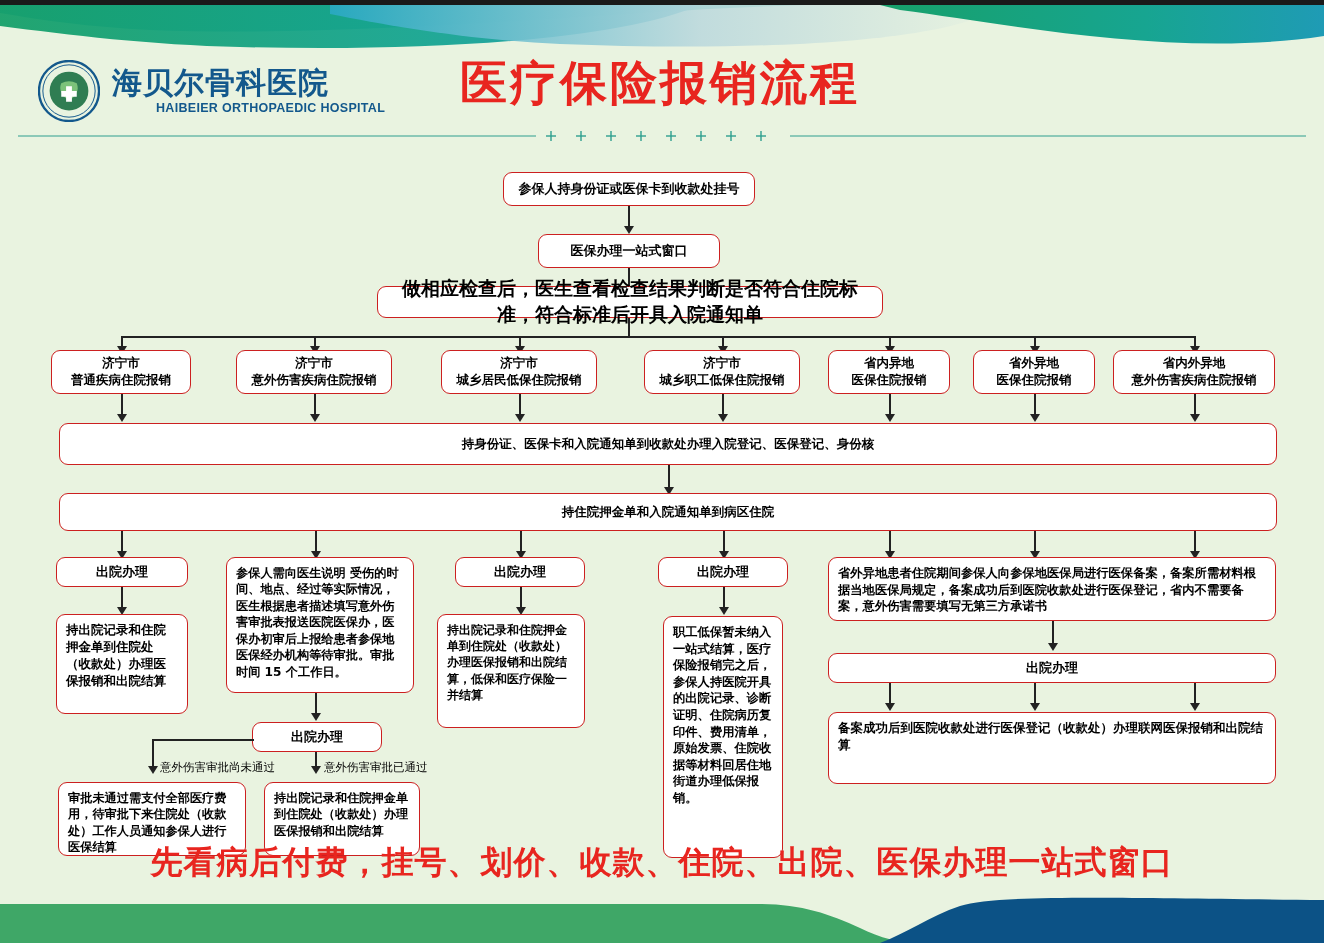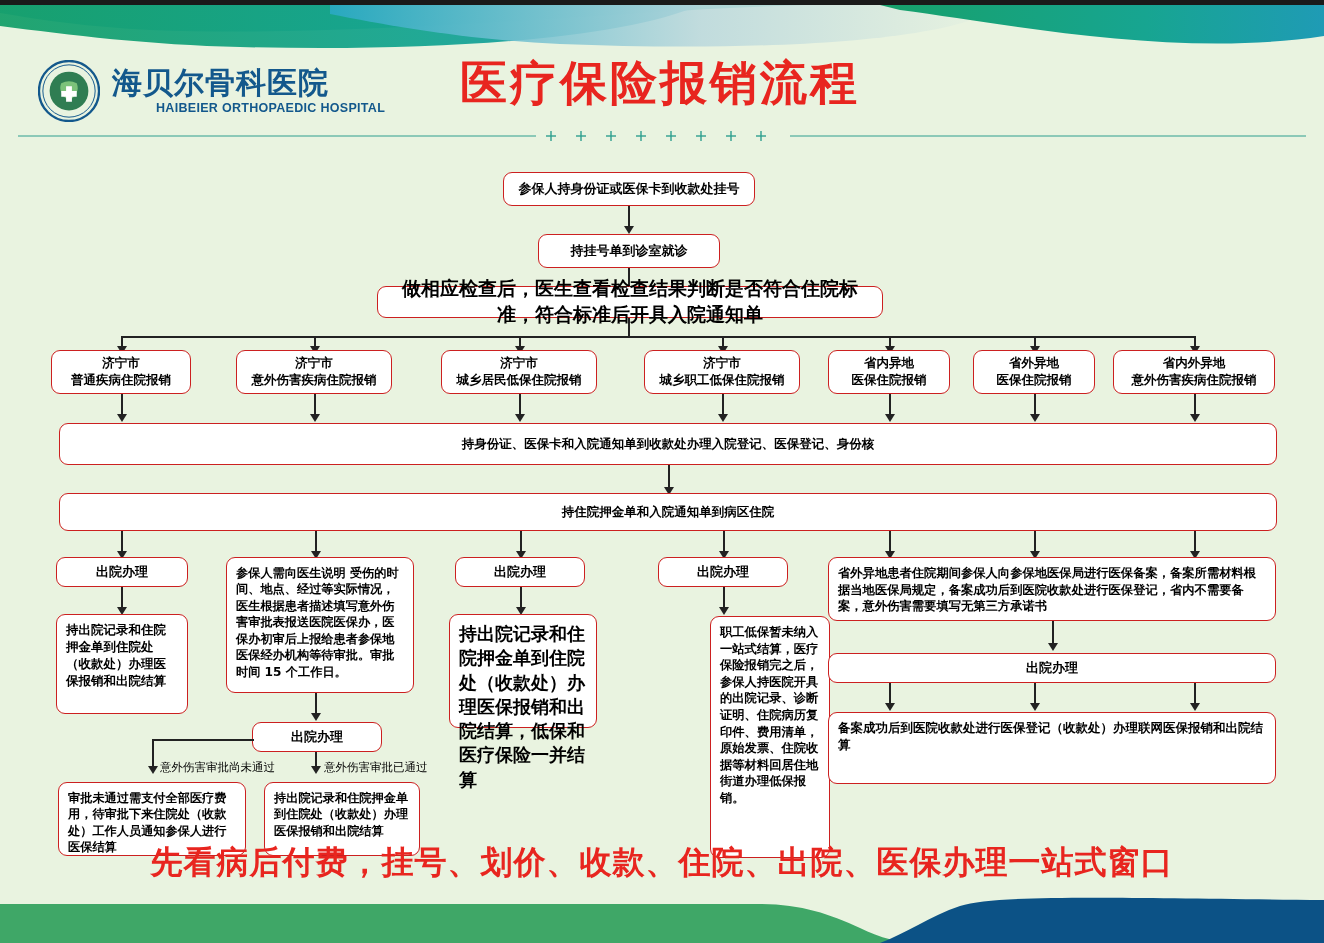--- a/index.html
+++ b/index.html
@@ -129,21 +129,21 @@
         <line x1="726" y1="6" x2="736" y2="6"></line>
       <line x1="761" y1="1" x2="761" y2="11"></line>
         <line x1="756" y1="6" x2="766" y2="6"></line>
     </g>
   </svg>
 
   <div class="box" style="left:503px;top:172px;width:252px;height:34px;font-size:13px;">参保人持身份证或医保卡到收款处挂号</div>
   <div class="ln vln" style="left:628px;top:206px;height:24px;"></div>
   <div class="arrow" style="left:624px;top:226px;"></div>
 
-  <div class="box" style="left:538px;top:234px;width:182px;height:34px;font-size:13px;">持挂号单到诊室就诊</div>
+  <div class="box" style="left:538px;top:234px;width:182px;height:34px;font-size:13px;">医保办理一站式窗口</div>
   <div class="ln vln" style="left:628px;top:268px;height:22px;"></div>
   <div class="arrow" style="left:624px;top:286px;"></div>
 
   <div class="box" style="left:377px;top:286px;width:506px;height:32px;font-size:19px;">做相应检查后，医生查看检查结果判断是否符合住院标准，符合标准后开具入院通知单</div>
 
   <div class="ln vln" style="left:628px;top:318px;height:18px;"></div>
   <div class="ln hln" style="left:121px;top:336px;width:1073px;"></div>
 
   <div class="ln vln" style="left:121px;top:336px;height:14px;"></div>
   <div class="arrow" style="left:117px;top:346px;"></div>
@@ -244,26 +244,26 @@
 
   <div class="lbl" style="left:160px;top:760px;">意外伤害审批尚未通过</div>
   <div class="lbl" style="left:324px;top:760px;">意外伤害审批已通过</div>
 
   <div class="box left" style="left:58px;top:782px;width:188px;height:74px;font-size:12.2px;">审批未通过需支付全部医疗费用，待审批下来住院处（收款处）工作人员通知参保人进行医保结算</div>
   <div class="box left" style="left:264px;top:782px;width:156px;height:74px;font-size:12.2px;">持出院记录和住院押金单到住院处（收款处）办理医保报销和出院结算</div>
 
   <div class="box" style="left:455px;top:557px;width:130px;height:30px;font-size:13px;">出院办理</div>
   <div class="ln vln" style="left:520px;top:587px;height:24px;"></div>
   <div class="arrow" style="left:516px;top:607px;"></div>
-  <div class="box left" style="left:449px;top:614px;width:148px;height:114px;font-size:18px;">持出院记录和住院押金单到住院处（收款处）办理医保报销和出院结算，低保和医疗保险一并结算</div>
+  <div class="box left" style="left:437px;top:614px;width:148px;height:114px;font-size:12px;">持出院记录和住院押金单到住院处（收款处）办理医保报销和出院结算，低保和医疗保险一并结算</div>
 
   <div class="box" style="left:658px;top:557px;width:130px;height:30px;font-size:13px;">出院办理</div>
   <div class="ln vln" style="left:723px;top:587px;height:24px;"></div>
   <div class="arrow" style="left:719px;top:607px;"></div>
-  <div class="box left" style="left:663px;top:616px;width:120px;height:242px;font-size:12.3px;margin-left:47px;">职工低保暂未纳入一站式结算，医疗保险报销完之后，参保人持医院开具的出院记录、诊断证明、住院病历复印件、费用清单，原始发票、住院收据等材料回居住地街道办理低保报销。</div>
+  <div class="box left" style="left:663px;top:616px;width:120px;height:242px;font-size:12.3px;">职工低保暂未纳入一站式结算，医疗保险报销完之后，参保人持医院开具的出院记录、诊断证明、住院病历复印件、费用清单，原始发票、住院收据等材料回居住地街道办理低保报销。</div>
 
   <div class="box left" style="left:828px;top:557px;width:448px;height:64px;font-size:12.3px;">省外异地患者住院期间参保人向参保地医保局进行医保备案，备案所需材料根据当地医保局规定，备案成功后到医院收款处进行医保登记，省内不需要备案，意外伤害需要填写无第三方承诺书</div>
   <div class="ln vln" style="left:1052px;top:621px;height:28px;"></div>
   <div class="arrow" style="left:1048px;top:643px;"></div>
   <div class="box" style="left:828px;top:653px;width:448px;height:30px;font-size:13px;">出院办理</div>
 
   <div class="ln vln" style="left:889px;top:683px;height:24px;"></div>
   <div class="arrow" style="left:885px;top:703px;"></div>
   <div class="ln vln" style="left:1034px;top:683px;height:24px;"></div>
   <div class="arrow" style="left:1030px;top:703px;"></div>

